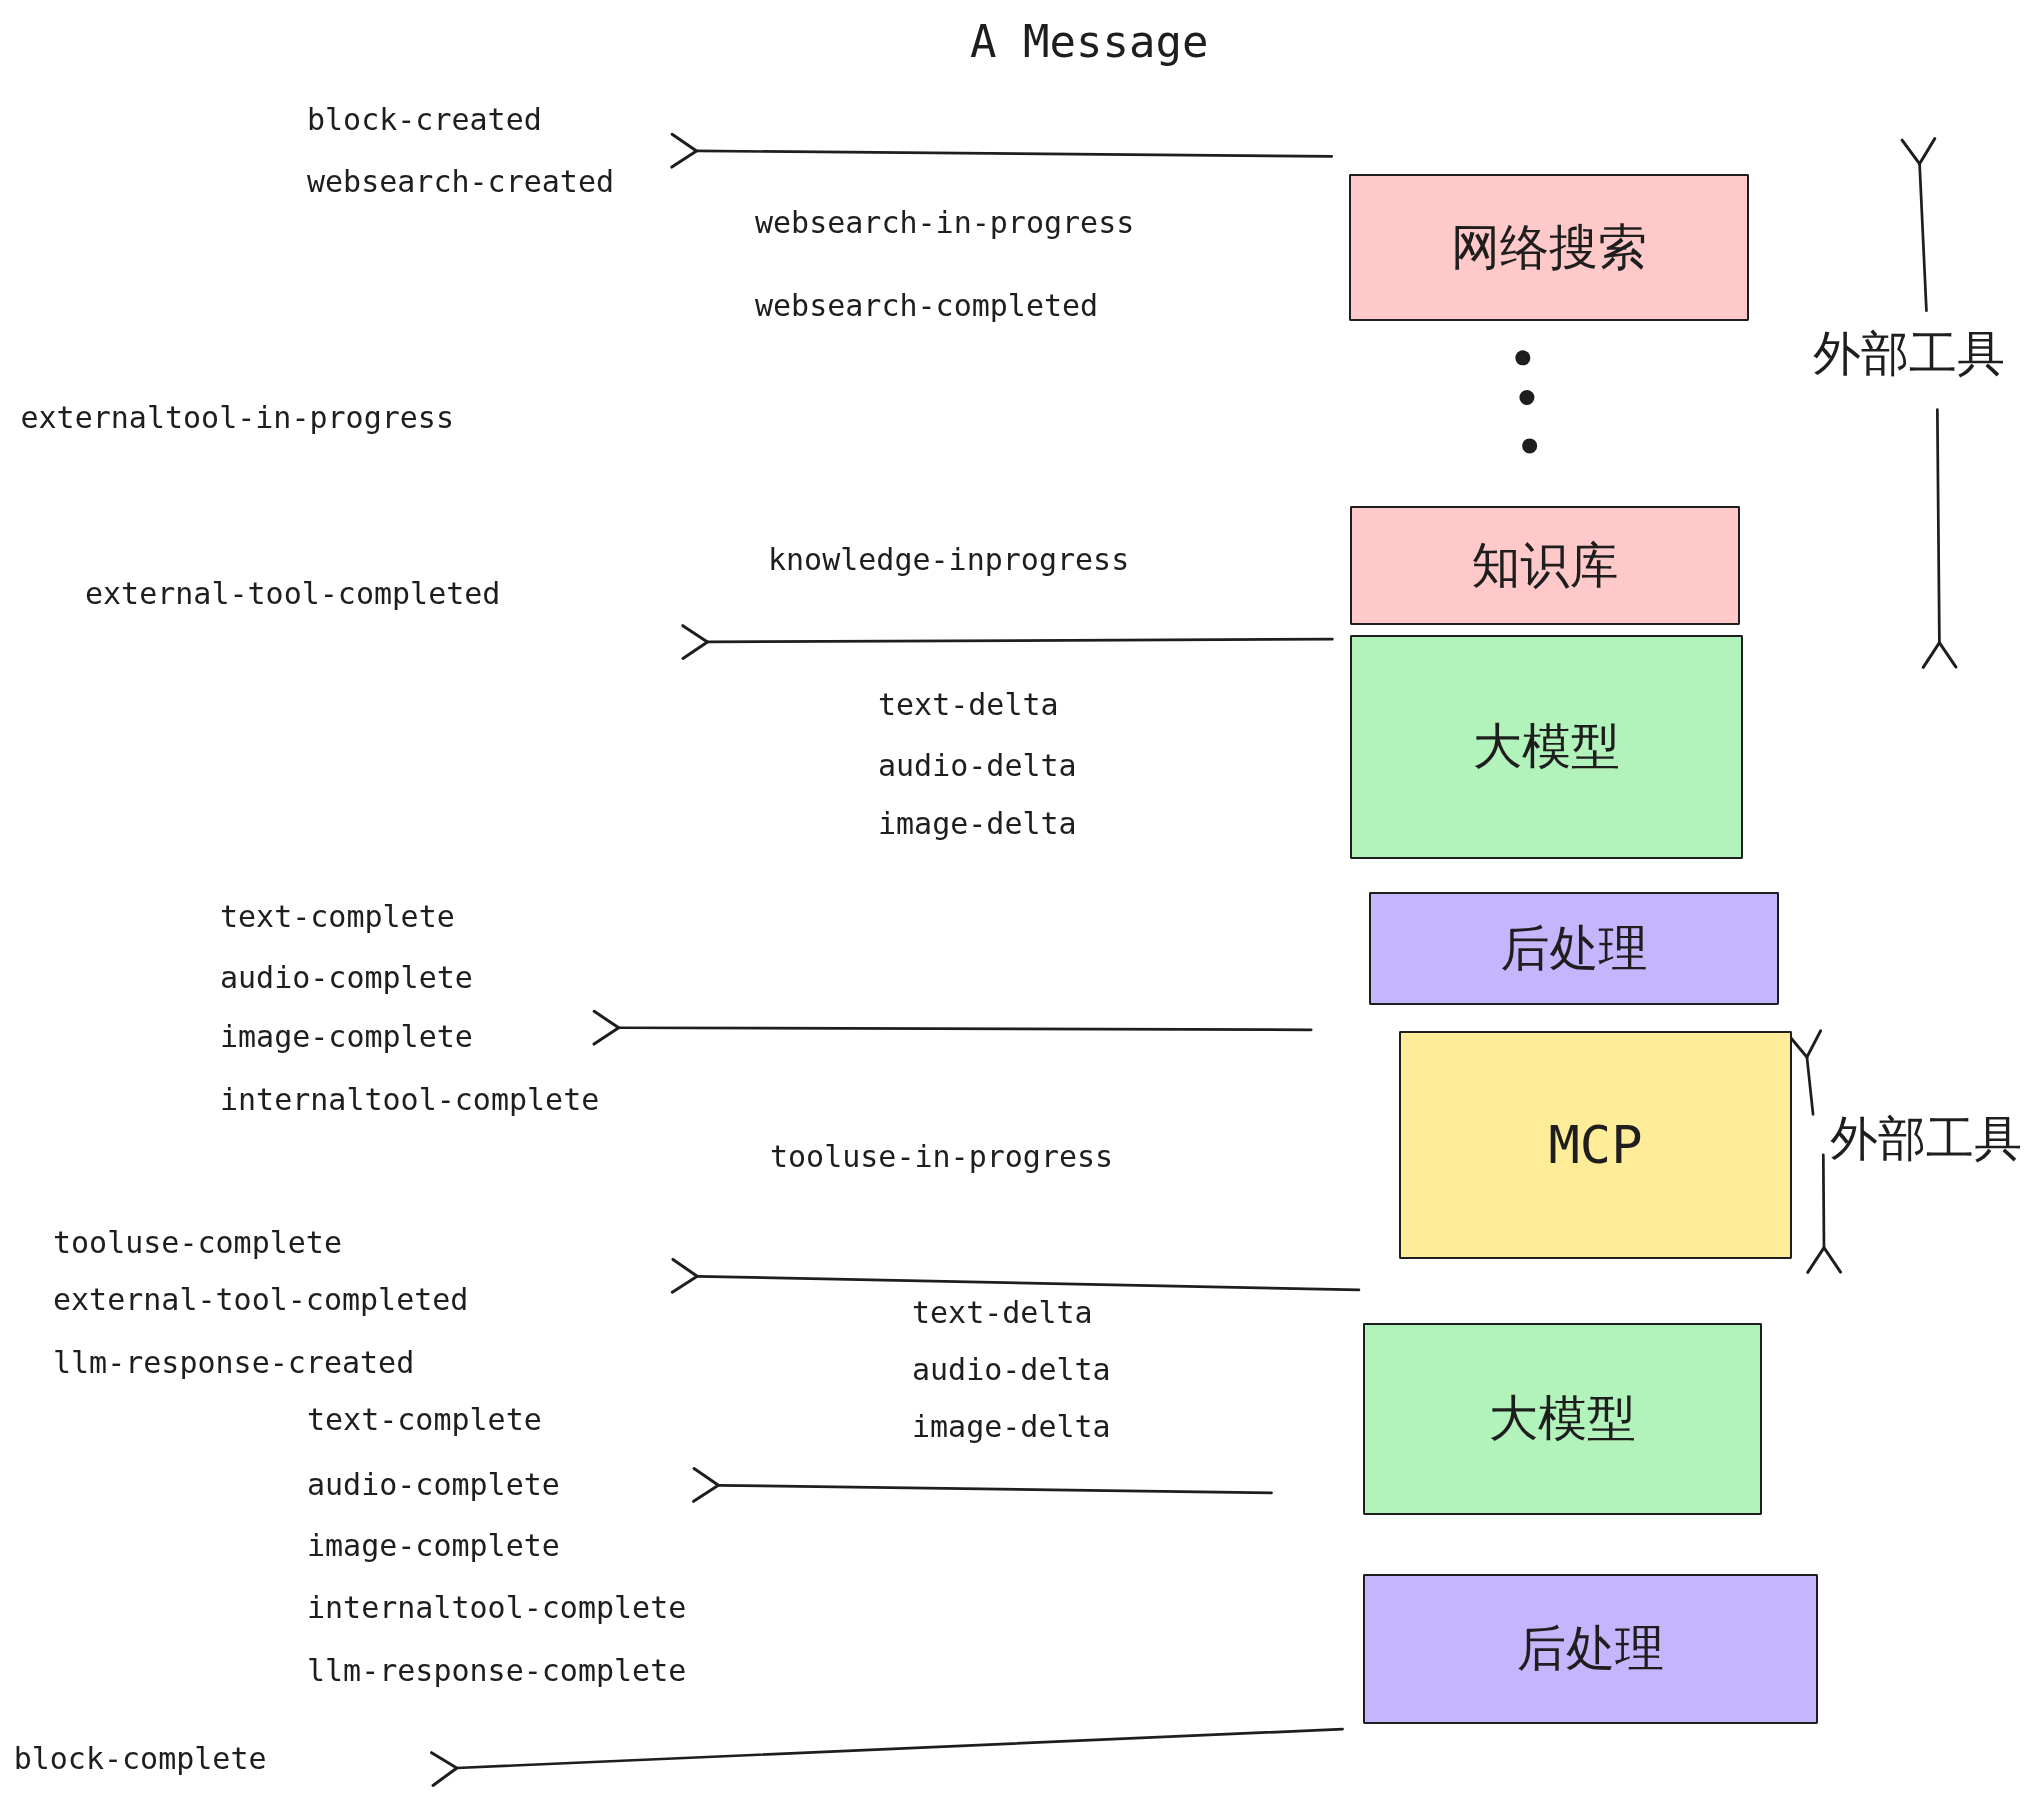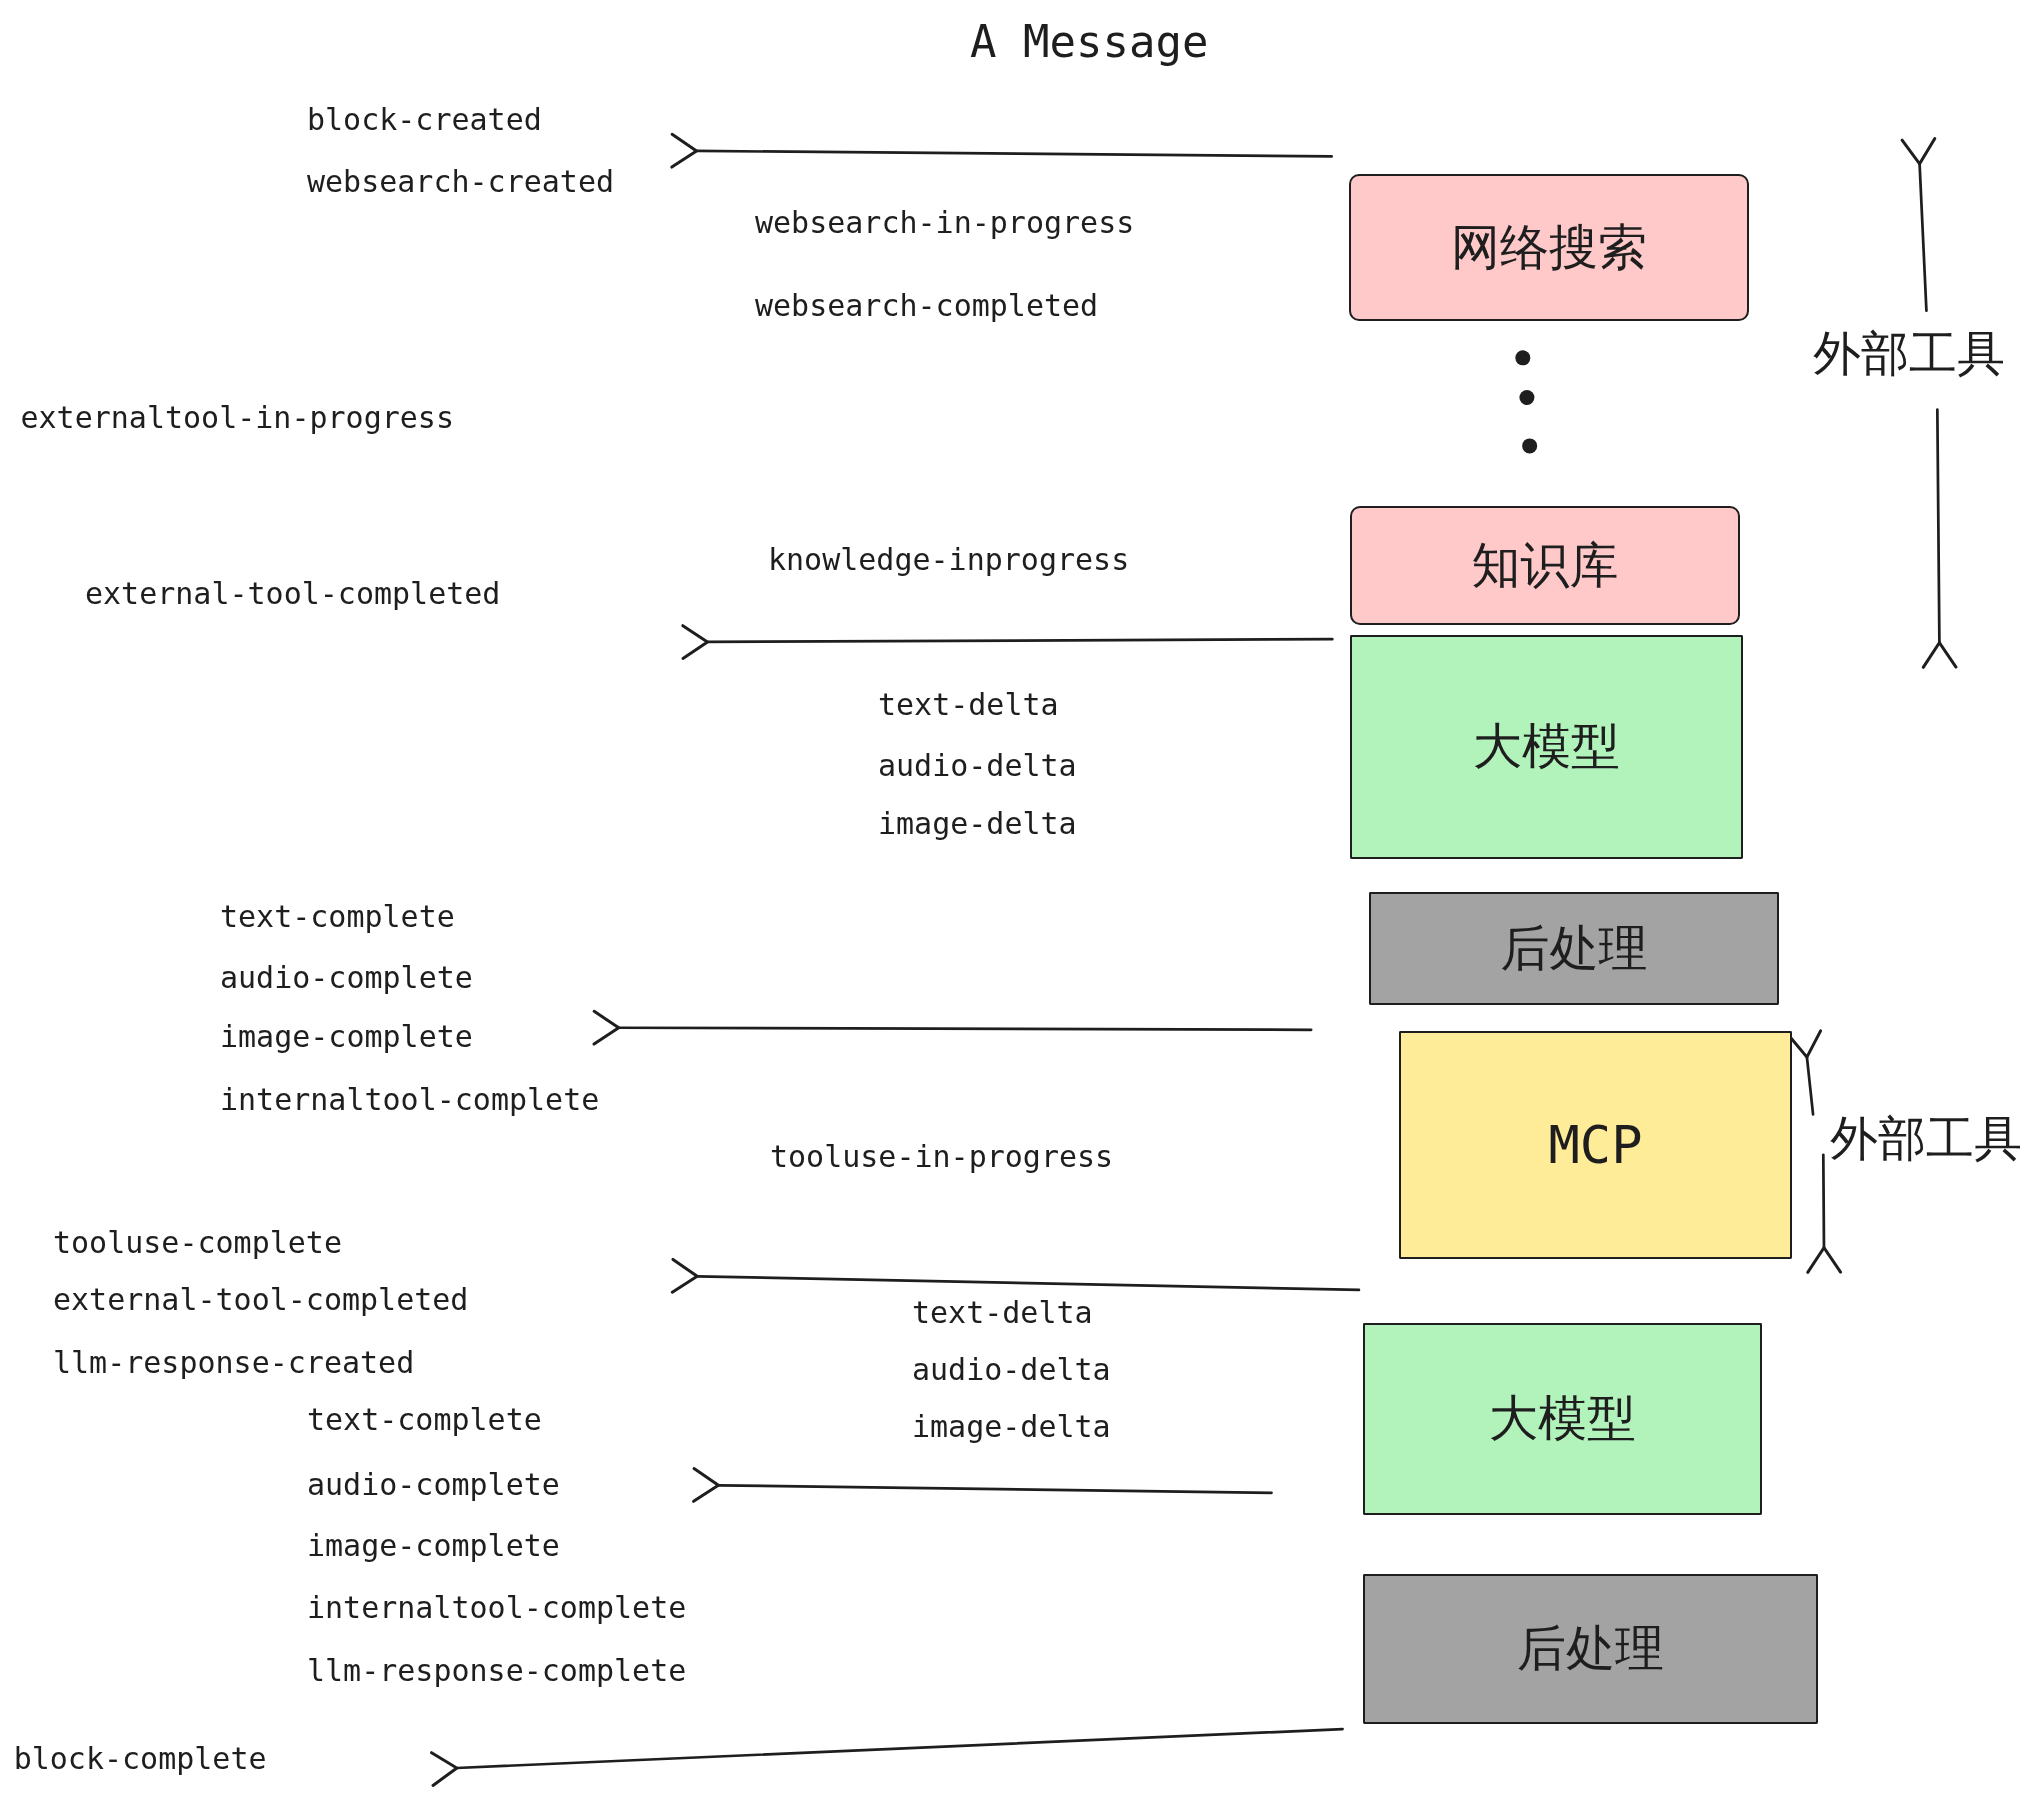--- a/index.html
+++ b/index.html
@@ -13,24 +13,24 @@
 
   .title{position:absolute;font-family:"DejaVu Sans Mono",monospace;font-size:44px;
       line-height:1;white-space:nowrap;transform:translateY(-50%);color:#1e1e1e;}
 
   
   .box{position:absolute;border:2.7px solid #1e1e1e;border-radius:1.4px;
        display:flex;align-items:center;justify-content:center;
        font-family:"Liberation Sans","DejaVu Sans",sans-serif;
        font-size:49px;color:#1e1e1e;box-sizing:border-box;}
   .box.mono{font-family:"DejaVu Sans Mono",monospace;font-size:52px;margin-left:40px;}
-  [data-fill="pink"]{background:#ffc9c9;border-radius:10px;}
+  [data-fill="pink"]{background:#ffc9c9;}
   [data-fill="green"]{background:#b2f2bb;}
   [data-fill="yellow"]{background:#ffec99;}
-  [data-fill="white"]{background:#a3a3a3;}
+  [data-fill="white"]{background:#c4b5fd;}
 
   
   .side-label{position:absolute;font-family:"Liberation Sans","DejaVu Sans",sans-serif;
       font-size:48px;line-height:1;white-space:nowrap;color:#1e1e1e;
       transform:translate(-50%,-50%);}
 
   .arrows{position:absolute;left:0;top:0;width:2035px;height:1796px;}
 </style>
 </head>
 <body>

